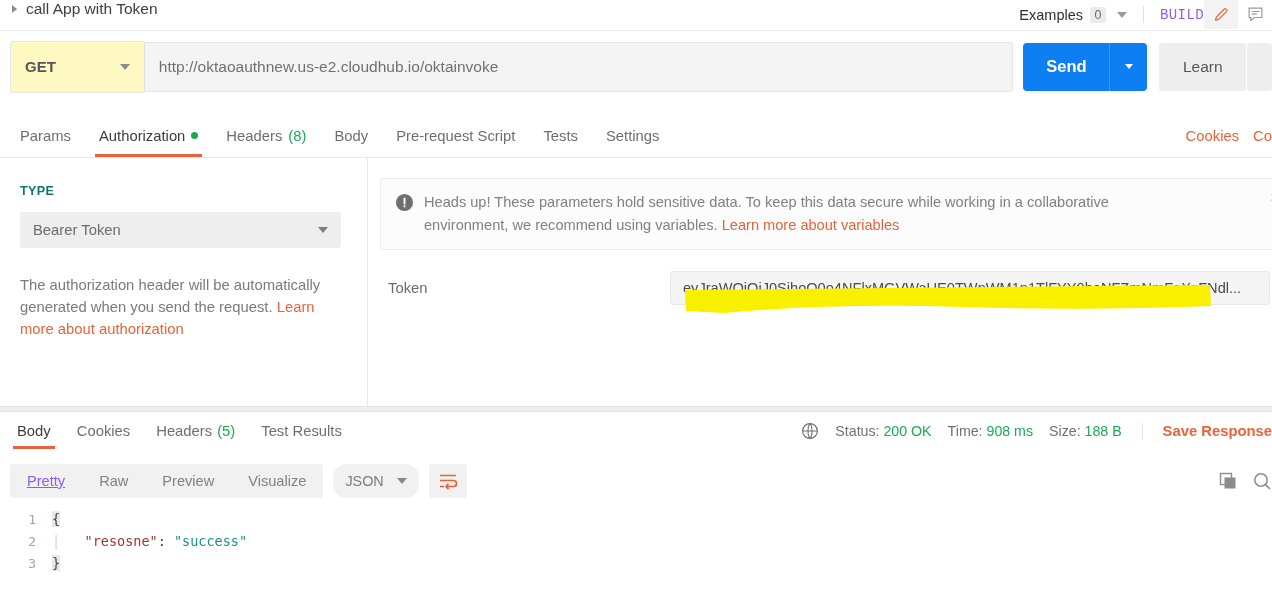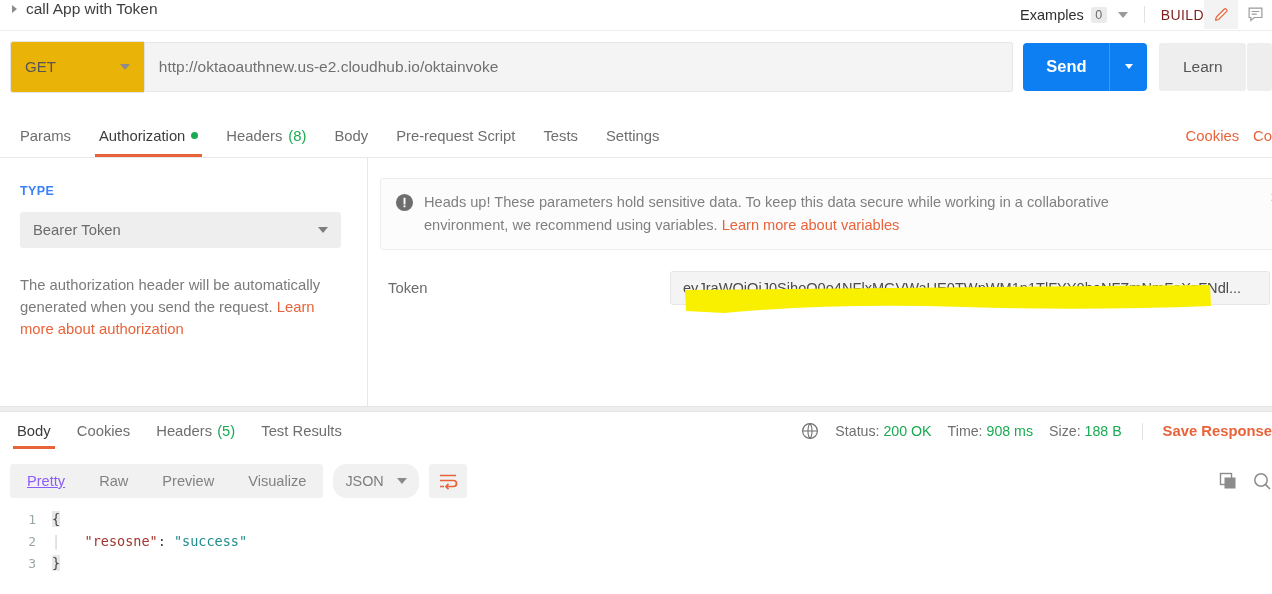--- a/index.html
+++ b/index.html
@@ -36,41 +36,41 @@
     display: inline-block; min-width: 16px; text-align: center;
     background: #ebebeb; color: #6b6b6b; font-size: 12.5px;
     padding: 1px 4px; margin-left: 7px; border-radius: 2px;
   }
   .caret-dn {
     width: 0; height: 0; margin-left: 11px;
     border-left: 5px solid transparent; border-right: 5px solid transparent;
     border-top: 6px solid #9a9a9a;
   }
   .vsep { width: 1px; height: 17px; background: #e2e2e2; margin: 0 16px; }
-  .build { font-size: 14px; color: #7f1d1d; letter-spacing: .4px; }
+  .build { font-size: 14px; color: #8b5cf6; letter-spacing: .4px; font-family: Liberation Mono, monospace; }
   .icon-btn {
     width: 34px; height: 29px; display: flex; align-items: center; justify-content: center;
   }
   .icon-btn.boxed { background: #f3f3f3; }
   .pencil { width: 17px; height: 17px; }
   .comment { width: 17px; height: 17px; }
 
   
   .urlrow {
     position: absolute; left: 0; top: 30px; width: 1272px; height: 72px;
     background: #ffffff;
     border-top: 1px solid #ededed;
     display: flex; align-items: center;
   }
   .method {
     margin-left: 10px; width: 138px; height: 52px;
-    background: #eab308; border: 1px solid #e6e6e6; border-right: none;
+    background: #fef9c3; border: 1px solid #e6e6e6; border-right: none;
     border-radius: 3px 0 0 3px;
     display: flex; align-items: center; padding: 0 14px;
-    font-size: 15px; color: #555;
+    font-size: 15px; color: #555; font-weight: bold;
   }
   .method .caret-dn { margin-left: auto; border-top-color: #8c8c8c; }
   .urlbox {
     width: 903px; height: 50px;
     background: #f4f4f4; border: 1px solid #e6e6e6; border-left: 1px solid #e0e0e0;
     border-radius: 0 3px 3px 0;
     display: flex; align-items: center; padding: 0 14px;
     font-size: 15.5px; color: #707070;
     overflow: hidden; white-space: nowrap;
   }
@@ -120,21 +120,21 @@
   .cnt { color: #1aab52; }
   .tabs-right { margin-left: auto; display: flex; align-items: center; height: 43px; padding-right: 0; }
   .link-orange { font-size: 14.8px; color: #e8633a; white-space: nowrap; }
 
   
   .authwrap {
     position: absolute; left: 0; top: 158px; width: 1272px; height: 250px;
     display: flex;
   }
   .authleft { width: 368px; padding: 26px 26px 0 20px; border-right: 1px solid #e8e8e8; }
-  .type-label { font-size: 12.5px; font-weight: bold; color: #3b82f6; letter-spacing: .4px; }
+  .type-label { font-size: 12.5px; font-weight: bold; color: #0f766e; letter-spacing: .4px; }
   .select {
     margin-top: 14px; width: 321px; height: 36px;
     background: #eeeeee; border-radius: 3px;
     display: flex; align-items: center; padding: 0 13px;
     font-size: 14.8px; color: #6b6b6b;
   }
   .select .caret-dn { margin-left: auto; border-top-color: #7d7d7d; }
   .authdesc {
     margin-top: 26px; width: 322px;
     font-size: 14.8px; line-height: 22px; color: #7a7a7a;

